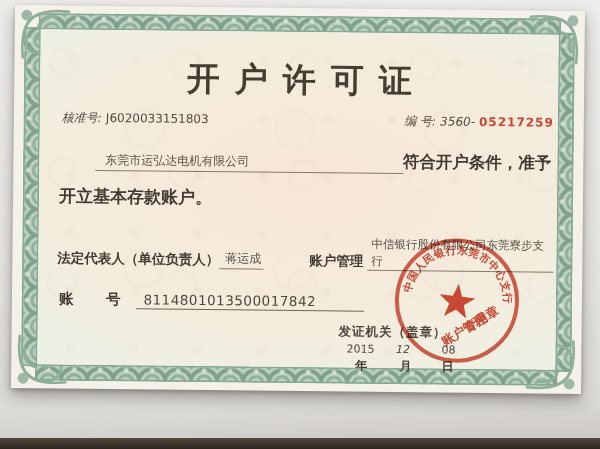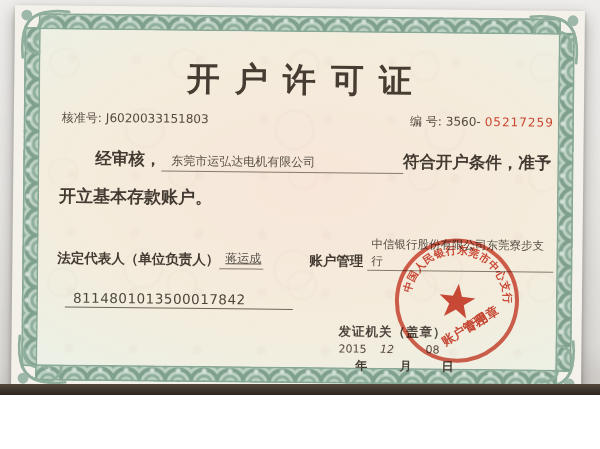--- a/index.html
+++ b/index.html
@@ -1,18 +1,18 @@
 <!DOCTYPE html>
 <html><head>
 <meta charset="utf-8">
 <style>
   html,body{margin:0;padding:0;}
   body{width:600px;height:449px;overflow:hidden;
        font-family:"DejaVu Sans","Liberation Sans",sans-serif;}
-  .photo{position:relative;width:600px;height:395px;
+  .photo{position:relative;width:600px;height:449px;
          background:linear-gradient(178deg,#efedeb 0%,#e7e5e2 55%,#dddbd8 88%,#cfccc8 96%);
          overflow:hidden;}
   .table-edge{position:absolute;left:0;right:0;bottom:0;height:11px;
               background:linear-gradient(180deg,#55483c,#2c251f);}
   
   .cert{position:absolute;left:13px;top:8px;width:570px;height:383px;
         background:#f4f1ea;transform:rotate(.6deg);transform-origin:50% 50%;
         box-shadow:0 7px 16px rgba(40,35,30,.38),0 2px 4px rgba(40,35,30,.25);}
   .frame{position:absolute;inset:8px 10px;}
   .band{position:absolute;background-color:#a9c2b1;box-shadow:inset 0 0 0 1.5px #87a894;}
@@ -43,42 +43,42 @@
        radial-gradient(circle 8px at 50% 50%, rgba(205,175,165,.16) 0 3px, transparent 6px),
        radial-gradient(circle 20px at 20% 30%, transparent 12px, rgba(200,175,160,.10) 13px 15px, transparent 16px),
        radial-gradient(circle 26px at 70% 70%, transparent 17px, rgba(190,170,175,.10) 18px 20px, transparent 21px);
      background-size:64px 58px,120px 110px,150px 140px;}
   
   .title{position:absolute;top:26px;left:0;right:0;text-align:center;
      font-family:"DejaVu Serif","Liberation Serif",serif;font-weight:bold;
      font-size:33px;color:#463c31;letter-spacing:15px;text-indent:15px;}
   .meta{position:absolute;top:80px;left:22px;right:4px;display:flex;
         justify-content:space-between;font-size:12px;color:#544a40;}
-  .meta .red{color:#cb4630;letter-spacing:1px;}
-  .meta .gap{margin-right:4px;}
+  .meta .red{color:#cb4630;letter-spacing:1px;font-weight:bold;}
+  .meta .gap{margin-right:4px;font-style:italic;}
   .para1{position:absolute;top:118px;left:56px;right:6px;display:flex;align-items:baseline;}
   .blab{font-size:16.5px;font-weight:bold;color:#433b32;white-space:nowrap;}
   .fill-line{flex:1;border-bottom:1.2px solid #857a6c;font-size:12px;color:#5a5146;
              padding:0 4px 1px 10px;white-space:nowrap;}
   .para2{position:absolute;top:155px;left:20px;font-size:17px;font-weight:bold;color:#433b32;}
   .row3{position:absolute;top:203px;left:19px;right:6px;display:flex;align-items:flex-end;}
   .lab-md{font-size:13.5px;font-weight:bold;color:#433b32;white-space:nowrap;}
   .rep-line{width:112px;border-bottom:1.2px solid #857a6c;font-size:12px;color:#565049;
-            padding:0 2px 1px 6px;white-space:nowrap;text-decoration:underline;}
+            padding:0 2px 1px 6px;white-space:nowrap;}
   .bank-block{display:flex;align-items:flex-end;margin-left:46px;}
   .bank-line{width:182px;border-bottom:1.2px solid #857a6c;font-size:11.5px;
              line-height:1.45;color:#564e44;padding:0 0 1px 4px;margin-left:4px;}
   .row4{position:absolute;top:260px;left:21px;display:flex;align-items:flex-end;}
   .acct-lab{font-size:14.5px;font-weight:bold;color:#433b32;letter-spacing:9px;white-space:nowrap;}
   .acct-line{width:218px;border-bottom:1.3px solid #6f6559;font-size:13.5px;color:#4e463c;
              padding:0 2px 1px 8px;margin-left:6px;letter-spacing:.5px;white-space:nowrap;}
   .issuer{position:absolute;left:301px;top:291px;width:160px;color:#4e463e;}
   .issuer .ilab{font-size:12.5px;font-weight:bold;letter-spacing:1px;}
   .dates{font-size:11px;margin-top:2px;color:#55483d;}
-  .dates .y{margin-left:0;} .dates .m{margin-left:10px;font-style:italic;} .dates .d{margin-left:28px;}
+  .dates .y{margin-left:8px;} .dates .m{margin-left:18px;font-style:italic;} .dates .d{margin-left:28px;}
   .units{font-size:12px;margin-top:2px;color:#433b32;font-weight:bold;}
   .units .y{margin-left:17px;} .units .m{margin-left:28px;} .units .d{margin-left:26px;}
   
   .stamp{position:absolute;left:352px;top:200px;width:134px;height:134px;
          mix-blend-mode:multiply;opacity:.9;transform:rotate(6deg);}
 </style>
 </head>
 <body>
 
 <div class="photo">
@@ -132,37 +132,37 @@
       <div class="meta">
         <div>
           <span class="gap">核准号:</span><span>J6020033151803</span>
         </div>
         <div>
           <span class="gap">编 号:</span><span class="gap">3560-</span><span class="red">05217259</span>
         </div>
       </div>
 
       <div class="para1">
-        <span class="blab">经审核，</span>
         <span class="fill-line">东莞市运弘达电机有限公司</span>
         <span class="blab">符合开户条件，准予</span>
       </div>
 
       <div class="para2">开立基本存款账户。</div>
 
       <div class="row3">
         <span class="lab-md">法定代表人（单位负责人）</span>
         <span class="rep-line">蒋运成</span>
         <div class="bank-block">
           <span class="lab-md">账户管理</span>
           <span class="bank-line">中信银行股份有限公司东莞寮步支行</span>
         </div>
       </div>
 
       <div class="row4">
+        <span class="acct-lab">账　号</span>
         <span class="acct-line">8114801013500017842</span>
       </div>
 
       <div class="issuer">
         <div class="ilab">发证机关（盖章）</div>
         <div class="dates">
           <span class="y">2015</span>
           <span class="m">12</span>
           <span class="d">08</span>
         </div>

